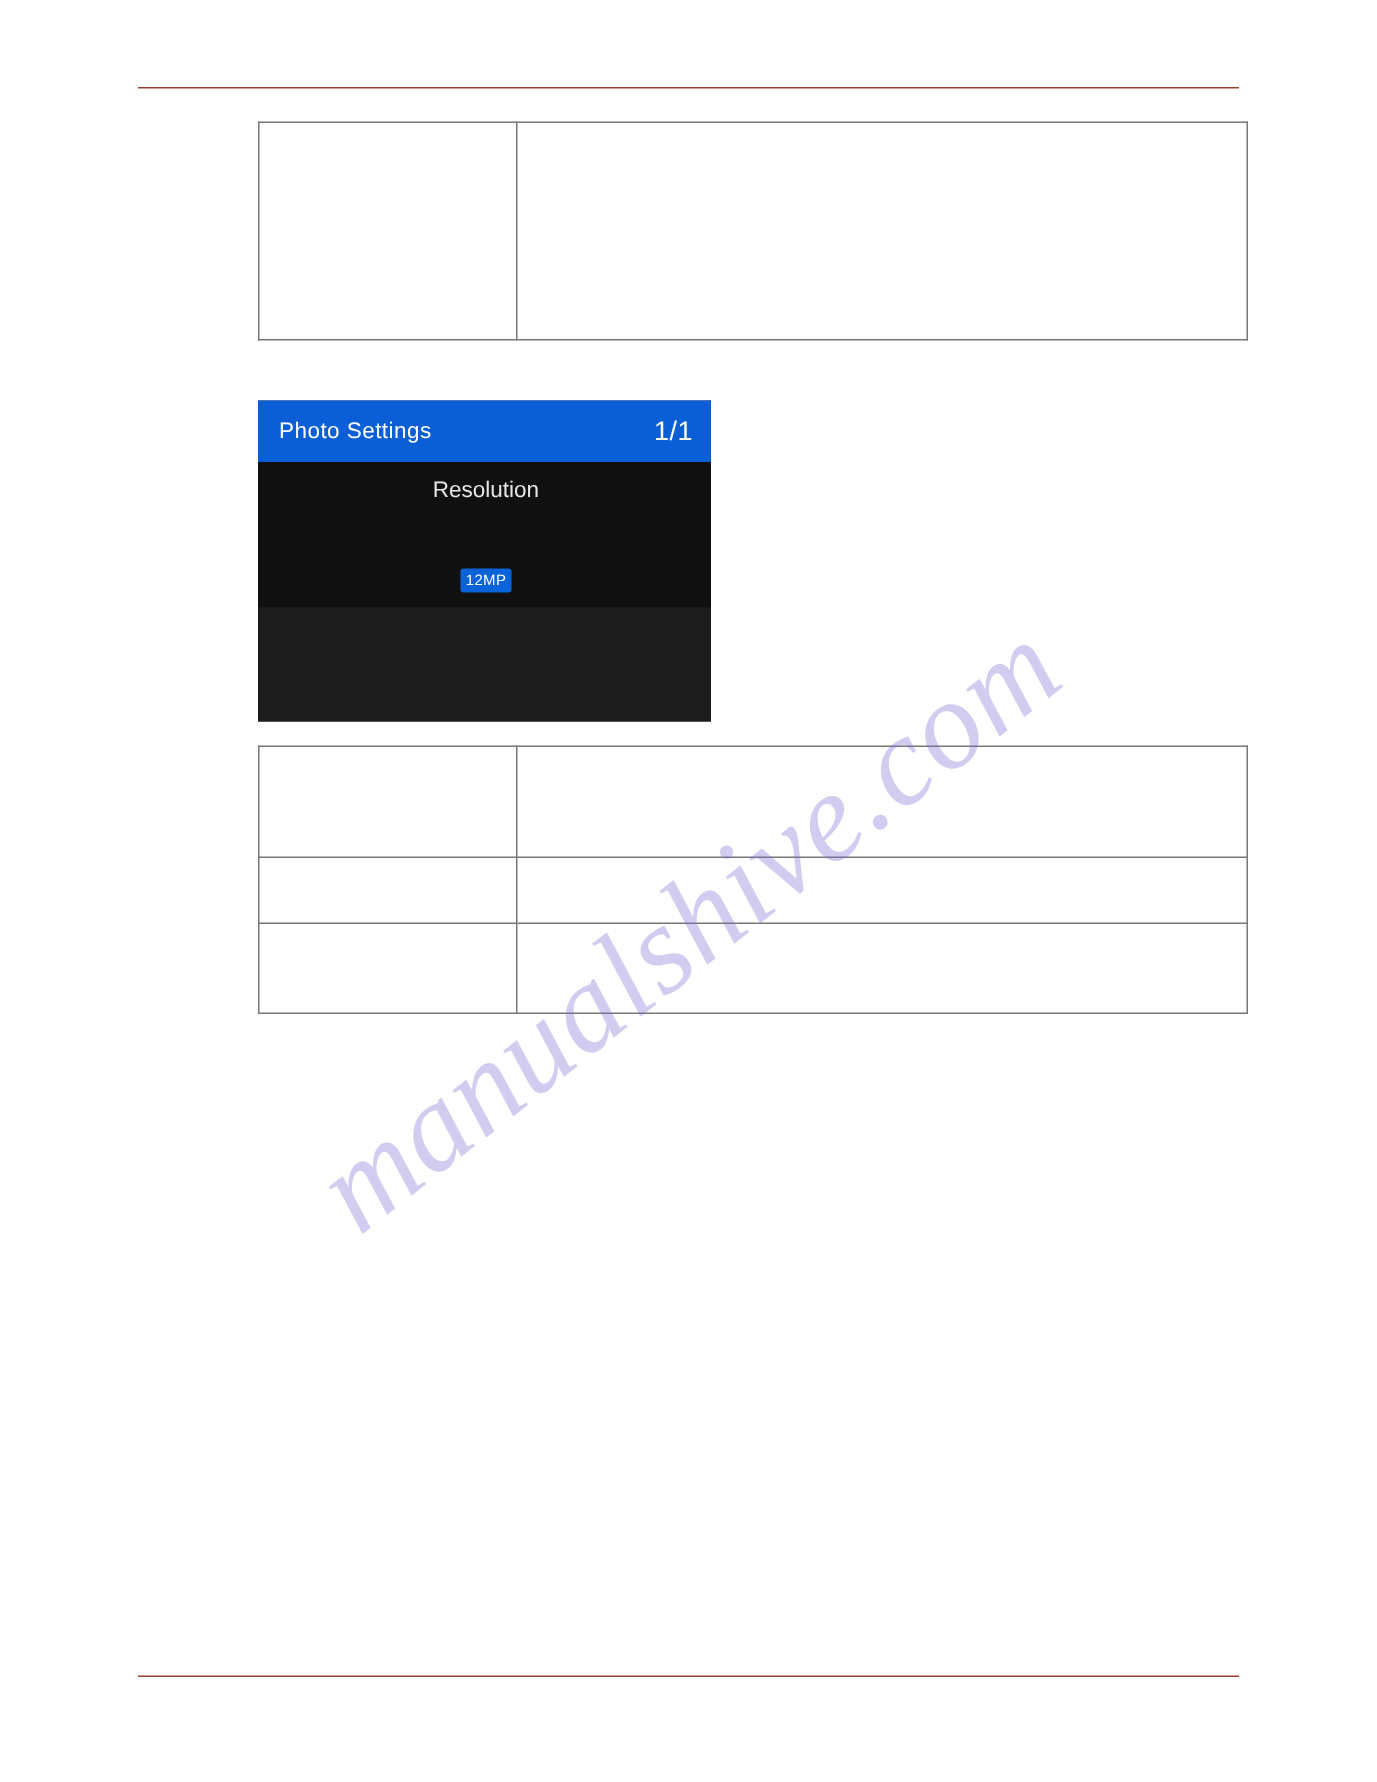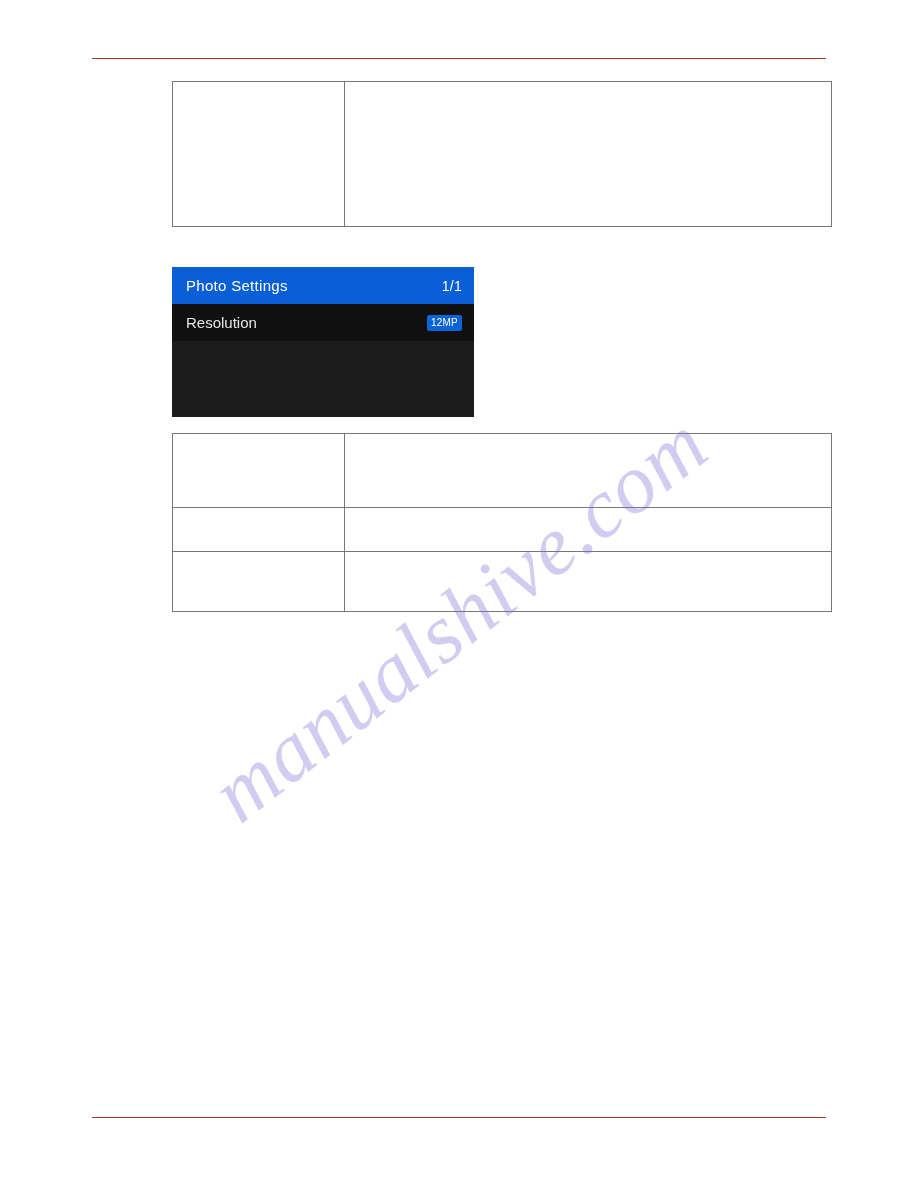--- a/index.html
+++ b/index.html
@@ -7,22 +7,22 @@
   .page { position: relative; width: 918px; height: 1188px; padding: 58px 92px 50px 92px; }
   .rule { height: 1px; background: #9a3f30; margin-bottom: 22px; }
   .rule-bottom { position: absolute; left: 92px; right: 92px; bottom: 70px; height: 1px; background: #9a3f30; }
   .top-table { border: 1px solid #777; border-collapse: collapse; width: 660px; margin-left: 80px; margin-bottom: 40px; }
   .top-table td { border: 1px solid #777; vertical-align: top; padding: 8px 10px; }
   .top-table td:first-child { width: 172px; }
   .screen-wrap { margin-left: 80px; margin-bottom: 16px; }
   .screen { width: 302px; background: #1c1c1c; font-family: Arial, sans-serif; }
   .s-row { display: flex; align-items: center; justify-content: space-between; padding: 10px 12px 10px 14px; font-size: 15px; color: #e6e6e6; gap: 44px; }
   .s-header { background: #0b5fd6; color: #fff; font-weight: 500; letter-spacing: 0.3px; }
-  .s-header .pg { font-size: 14px; }
-  .s-row.dark { background: #101010; }
+  .s-header .pg { font-size: 18px; }
+  .s-row.dark { background: #101010; flex-direction: column; }
   .s-row.sel { background: #3a3a3a; }
   .badge { display: inline-flex; align-items: center; justify-content: center; background: #0b63d8; color: #fff; font-size: 10px; font-weight: 400; border-radius: 2px; padding: 2px 4px; min-width: 28px; height: 16px; letter-spacing: 0.2px; }
   .badge.stack { position: relative; min-width: 22px; }
   .badge.stack::after { content: ""; position: absolute; right: -3px; top: -3px; width: 22px; height: 16px; border: 1px solid #0b63d8; border-radius: 2px; background: transparent; z-index: -1; }
   .s-blank { height: 76px; background: #1c1c1c; }
   .bottom-table { border: 1px solid #777; border-collapse: collapse; width: 660px; margin-left: 80px; }
   .bottom-table td { border: 1px solid #777; height: 44px; padding: 8px 10px; }
   .bottom-table tr:first-child td { height: 74px; }
   .bottom-table td:first-child { width: 172px; }
   .watermark { position: absolute; left: 50%; top: 52%; transform: translate(-50%, -50%) rotate(-38deg); font-family: Georgia, 'Times New Roman', serif; font-style: italic; font-size: 84px; color: rgba(128, 108, 214, 0.35); white-space: nowrap; pointer-events: none; user-select: none; letter-spacing: 1px; }

